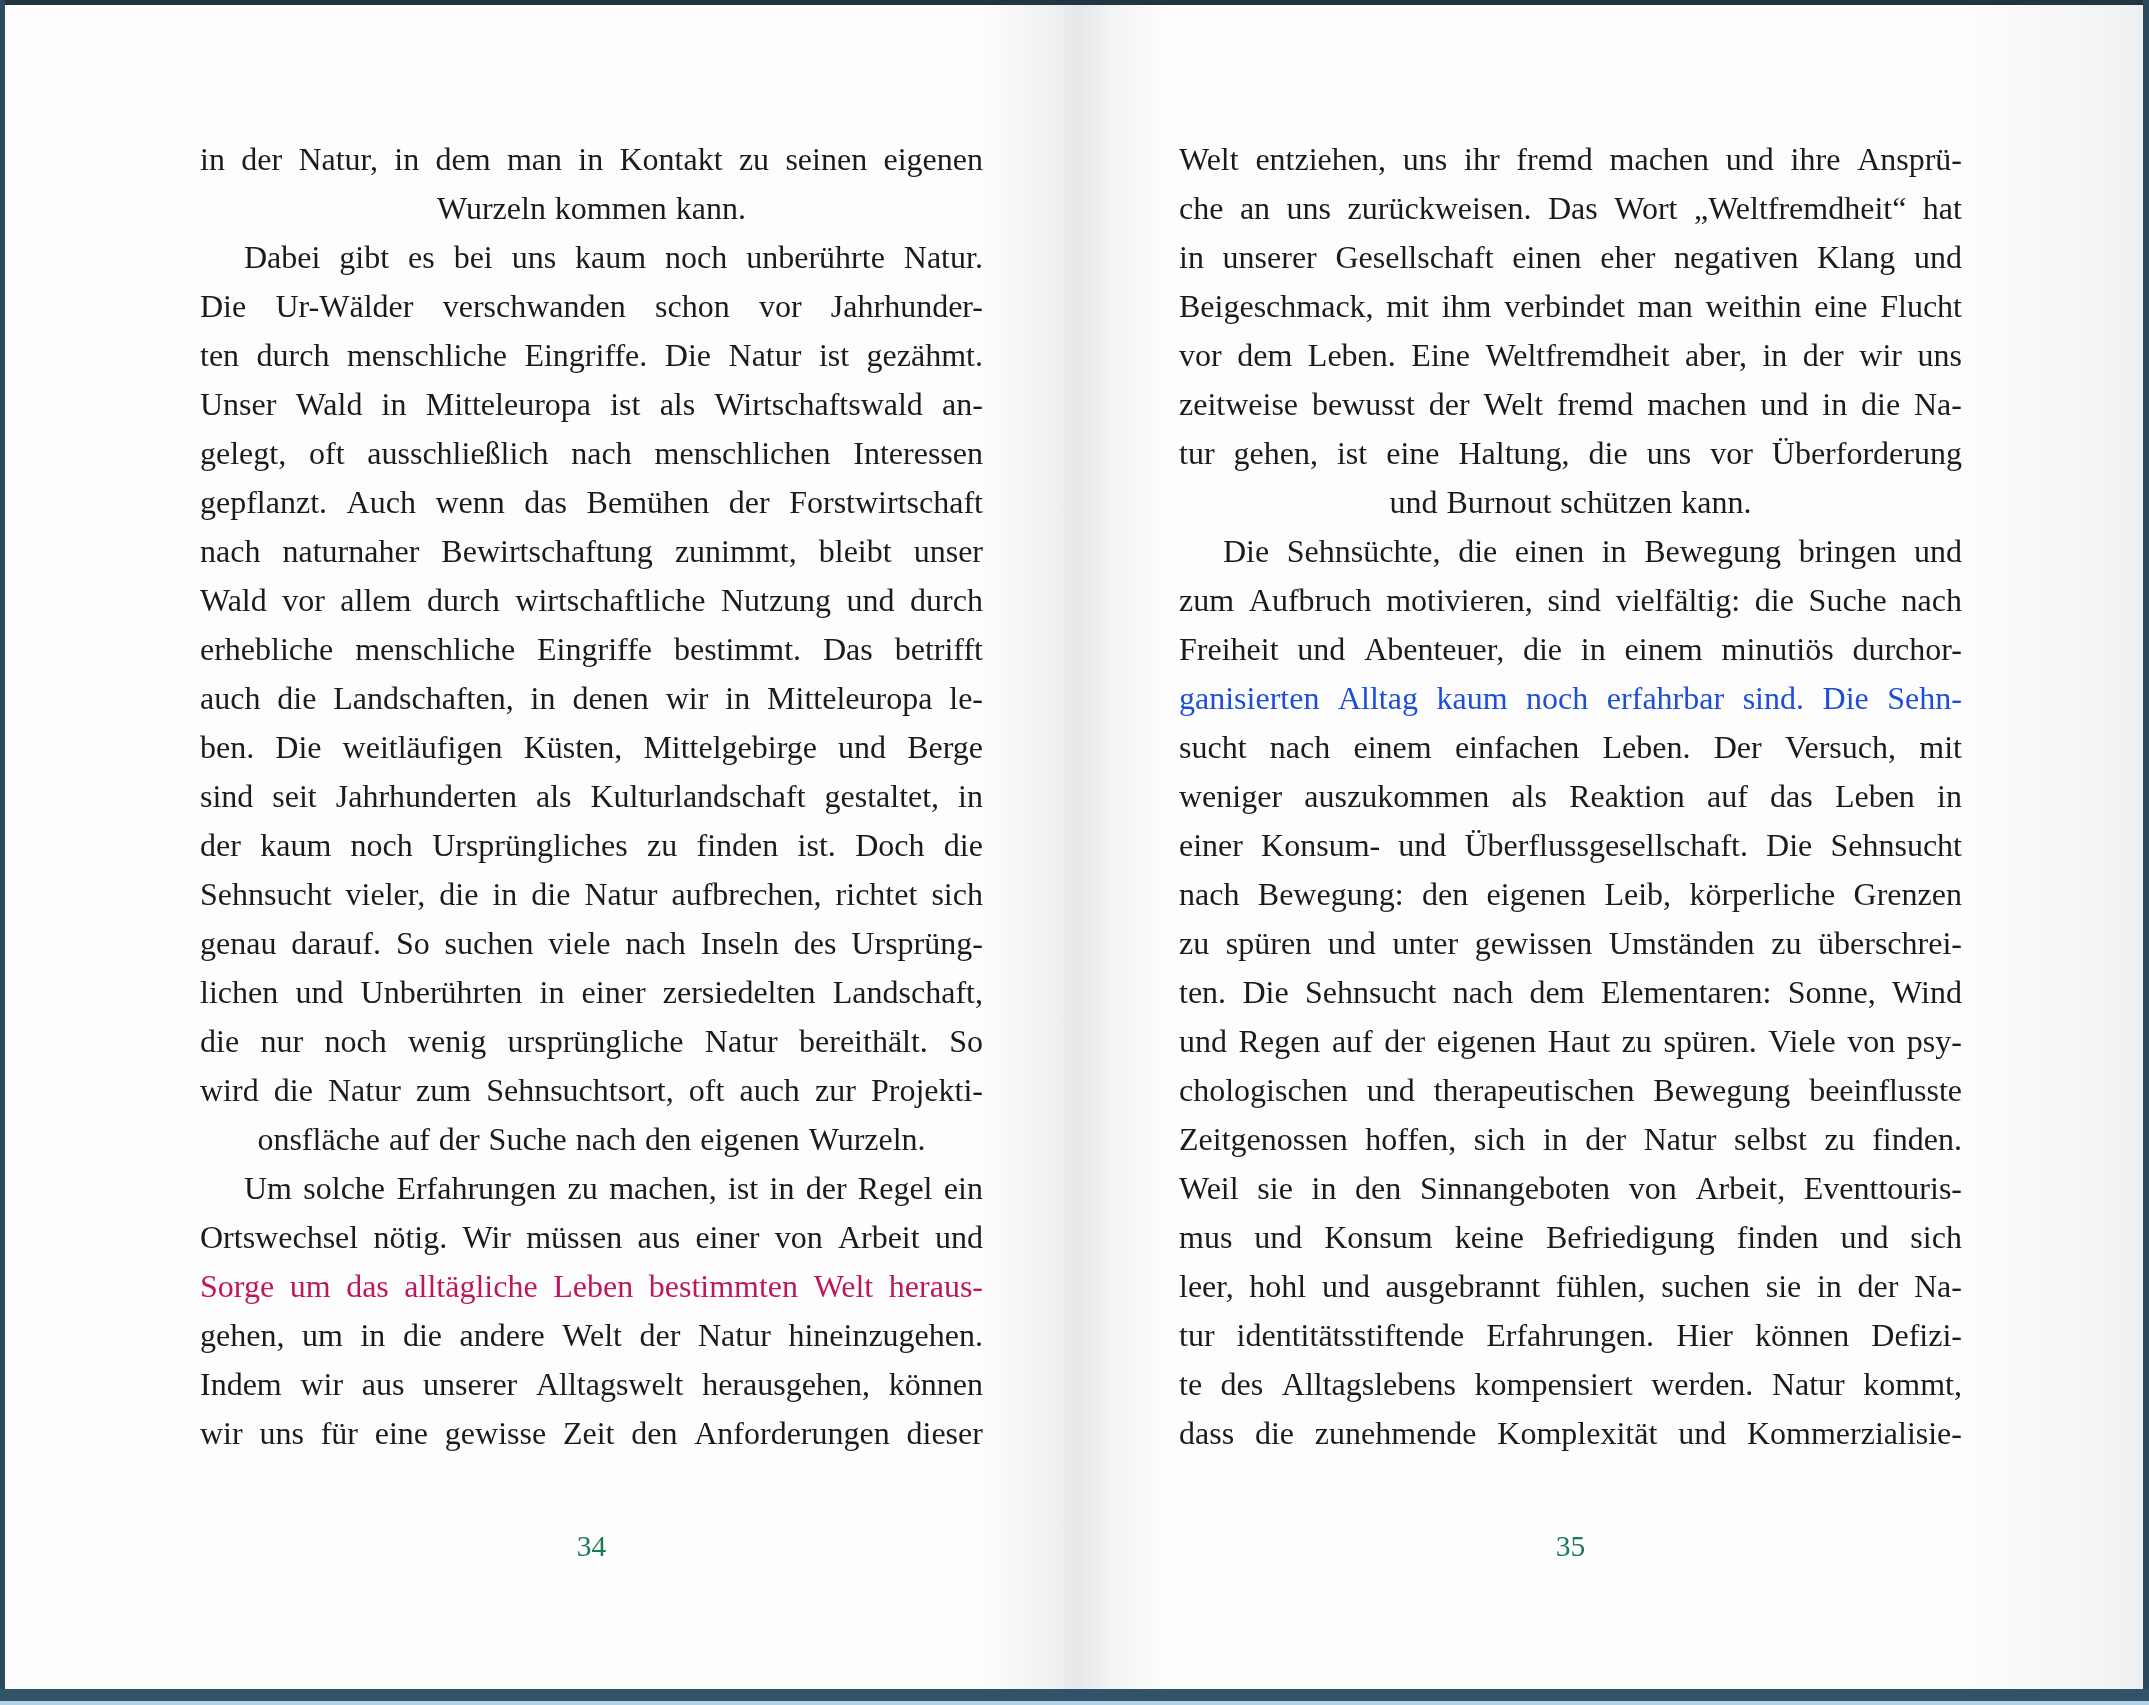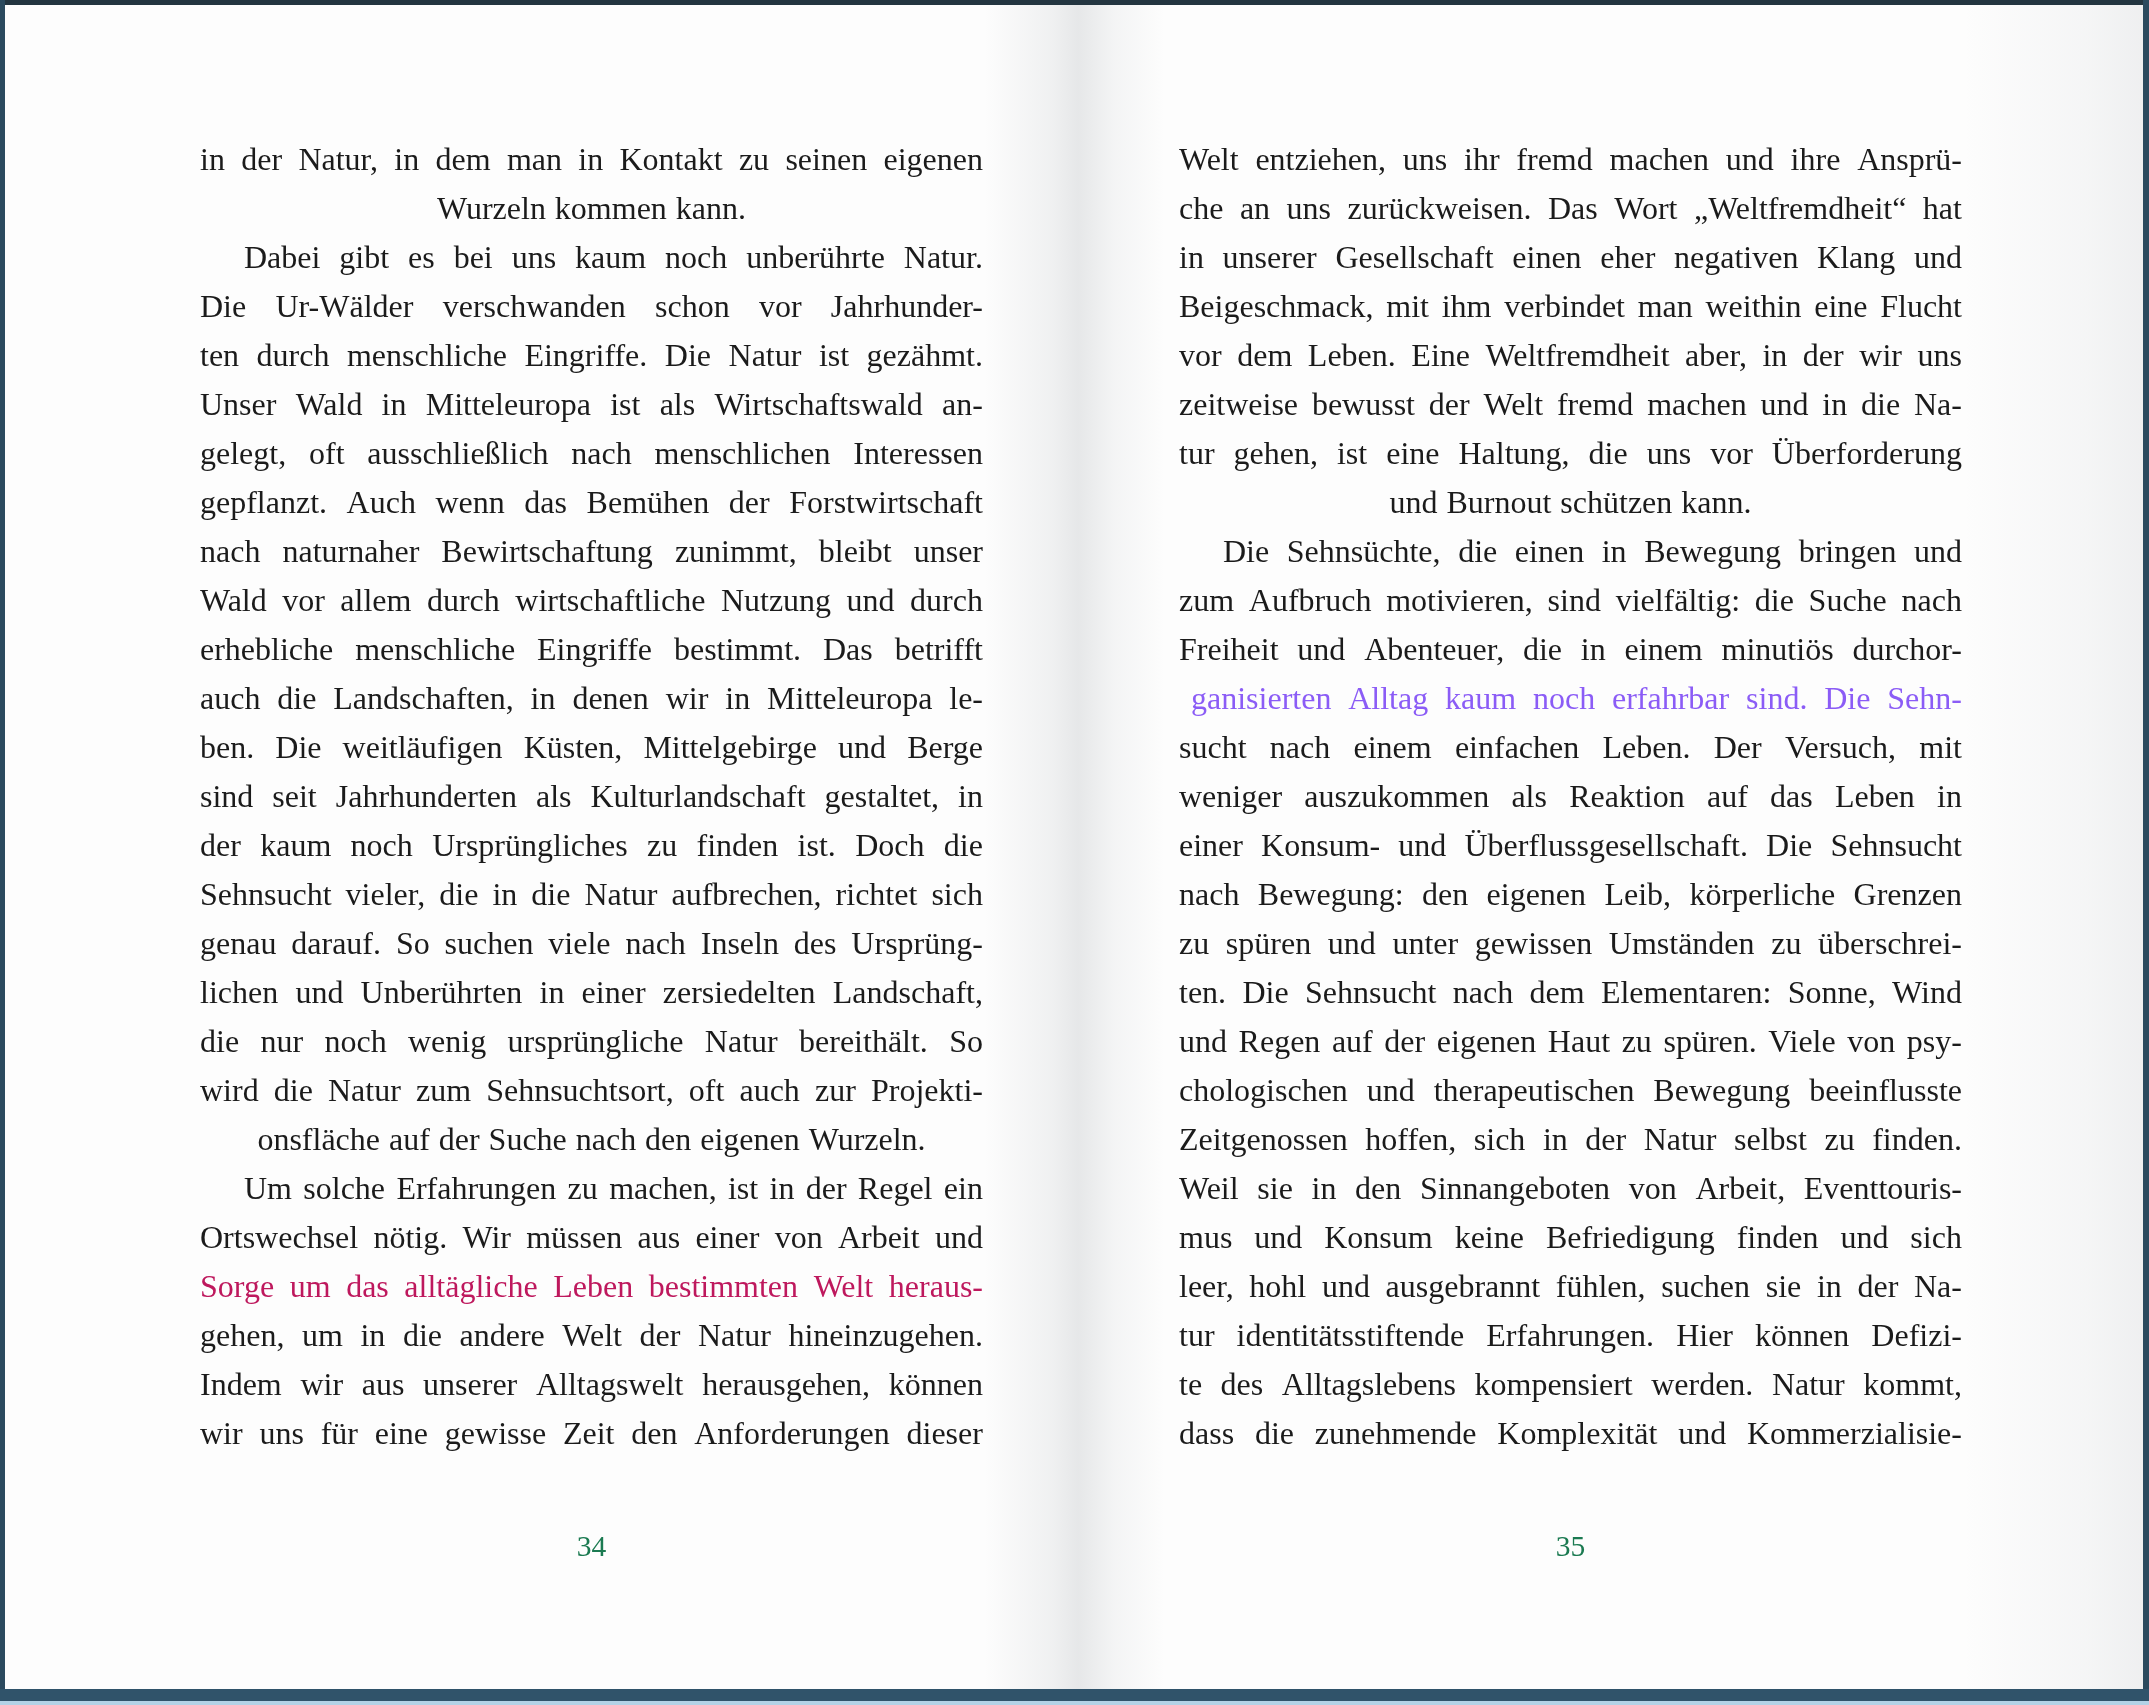--- a/index.html
+++ b/index.html
@@ -457,21 +457,21 @@
       <div class="line" style="color: rgb(27, 27, 27);">
         <span>Freiheit</span>
         <span>und</span>
         <span>Abenteuer,</span>
         <span>die</span>
         <span>in</span>
         <span>einem</span>
         <span>minutiös</span>
         <span>durchor-</span>
       </div>
-      <div class="line" style="color: #8b5cf6; margin-left: 12px;">
+      <div class="line" style="color: #1d4ed8;">
         <span>ganisierten</span>
         <span>Alltag</span>
         <span>kaum</span>
         <span>noch</span>
         <span>erfahrbar</span>
         <span>sind.</span>
         <span>Die</span>
         <span>Sehn-</span>
       </div>
       <div class="line" style="color: rgb(27, 27, 27);">

